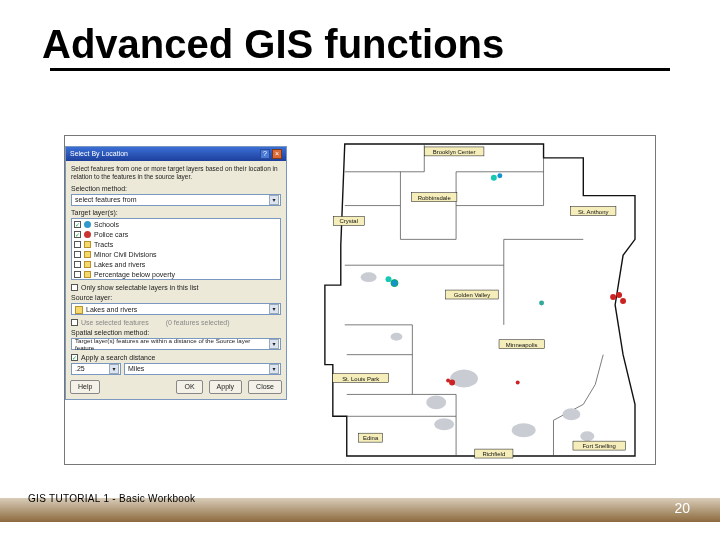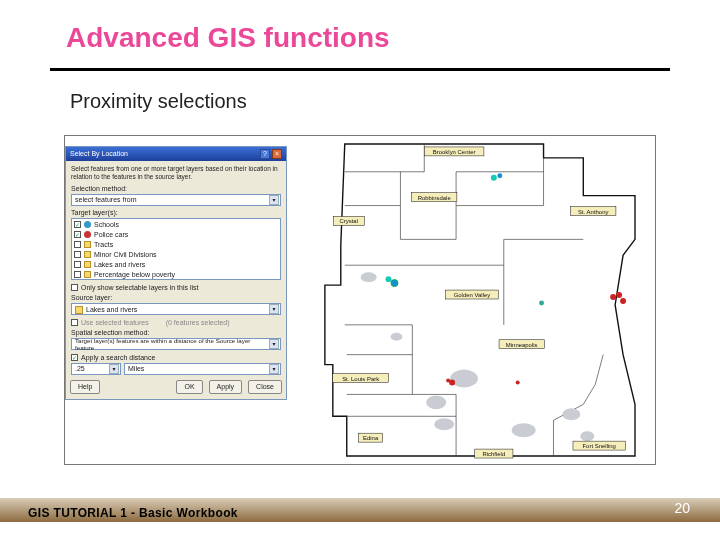--- a/index.html
+++ b/index.html
@@ -1,18 +1,18 @@
 <!DOCTYPE html>
 <html><head>
 <meta charset="utf-8">
 <style>
   * { box-sizing: border-box; margin: 0; padding: 0; }
   html, body { width: 720px; height: 540px; font-family: Arial, sans-serif; background: #fff; }
   .slide { width: 720px; height: 540px; position: relative; background: #fff; }
-  .title { position: absolute; top: 22px; left: 66px; font-size: 28px; font-weight: bold; color: #ec4899; }
+  .title { position: absolute; top: 22px; left: 42px; font-size: 40px; font-weight: bold; color: #000000; }
   .rule { position: absolute; top: 68px; left: 50px; width: 620px; height: 3px; background: #000; }
   .subtitle { position: absolute; top: 90px; left: 70px; font-size: 20px; color: #222; }
 
   .content { position: absolute; top: 135px; left: 64px; width: 592px; height: 330px; border: 1px solid #777; background: #fff; }
   .map { position: absolute; left: 220px; top: 0; right: 0; bottom: 0; }
   .map svg { width: 100%; height: 100%; }
 
   
   .dlg { position: absolute; left: 0; top: 10px; width: 222px; background: #ece9d8; border: 1px solid #7a97c0; font-size: 7px; color: #222; }
   .dlg-title { background: linear-gradient(#3b6fd6,#1d3f9c); color: #fff; height: 14px; line-height: 14px; padding: 0 4px; display: flex; justify-content: space-between; align-items: center; }
@@ -33,33 +33,32 @@
   .src-ico { width: 8px; height: 8px; background: #f7d86a; border: 1px solid #b8932a; }
   .muted { color: #888; }
   .dist-row { display: flex; gap: 3px; align-items: center; margin-top: 2px; }
   .dist-row .dd { flex: 1; }
   .dist-row .dd.small { flex: 0 0 50px; }
   .btn-row { background: #ece9d8; padding: 5px 4px 5px 4px; display: flex; gap: 6px; justify-content: flex-start; }
   .btn { background: #f4f2e8; border: 1px solid #888; height: 14px; line-height: 12px; padding: 0 7px; font-size: 7px; border-radius: 2px; }
   .btn.first { margin-right: auto; }
 
   .footer-bar { position: absolute; bottom: 18px; left: 0; width: 720px; height: 24px; background: linear-gradient(#d9cdb9,#8c6a3e); }
-  .footer-left { position: absolute; left: 28px; bottom: 20px; font-size: 12px; font-weight: bold; letter-spacing: 0.03em; color: #000; }
+  .footer-left { position: absolute; left: 28px; bottom: 36px; font-size: 10px; font-weight: normal; letter-spacing: 0.03em; color: #000; }
   .page-num { position: absolute; right: 30px; bottom: 24px; font-size: 14px; color: #fff; }
 
   .maplabel { font-size: 6px; fill: #111; }
   .townbox { fill: #f5eebb; stroke: #111; stroke-width: 0.5; }
 </style>
 </head>
 <body>
 
 <div class="slide">
   <div class="title">Advanced GIS functions</div>
   <div class="rule"></div>
-  <div class="subtitle">Proximity selections</div>
 
   <div class="content">
 
     <div class="map">
       <svg viewBox="0 0 372 330">
 
         <path d="M 60 8 L 260 8 L 260 22 L 300 22 L 300 60 L 352 60 L 352 104 L 340 120 L 332 170 L 340 220 L 352 270 L 352 322 L 62 322 L 62 282 L 48 282 L 48 230 L 40 230 L 40 150 L 56 150 L 56 110 Z" fill="none" stroke="#111" stroke-width="1.4"></path>
 
         <g stroke="#444" stroke-width="0.7" fill="none">
           <path d="M 60 36 L 140 36 L 140 8"></path>

